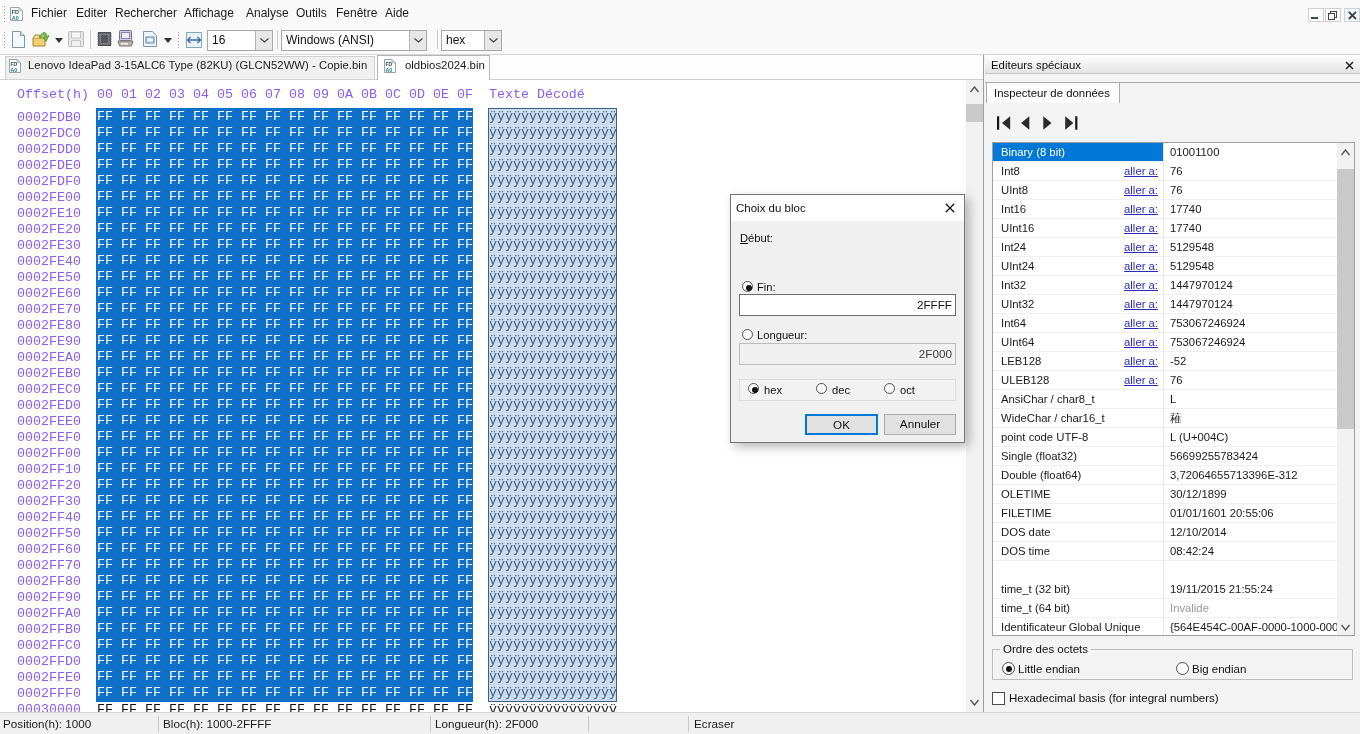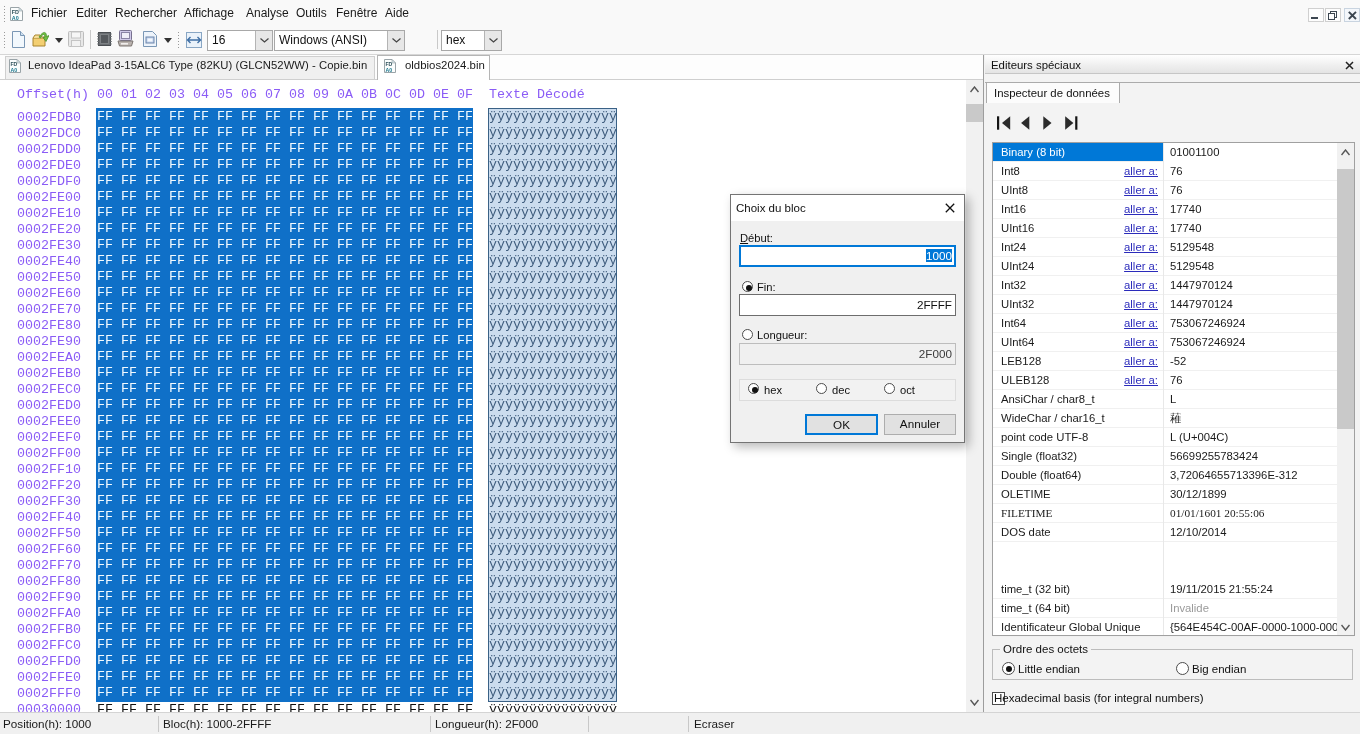--- a/index.html
+++ b/index.html
@@ -147,21 +147,21 @@
   </svg>
   <div class="combo" style="left:207px;width:66px">
       <span class="txt">16</span>
     <span class="btn">
         <svg style="position:absolute;left:4px;top:7px" width="9" height="5" viewBox="0 0 9 5">
           <path d="M0.5 0.5 L4.5 4 L8.5 0.5" stroke="#444" stroke-width="1.2" fill="none"></path>
         </svg>
       </span>
     </div>
   <div class="tsep" style="left:277px"></div>
-  <div class="combo" style="left:274px;width:131px">
+  <div class="combo" style="left:281px;width:146px">
       <span class="txt">Windows (ANSI)</span>
     <span class="btn">
         <svg style="position:absolute;left:4px;top:7px" width="9" height="5" viewBox="0 0 9 5">
           <path d="M0.5 0.5 L4.5 4 L8.5 0.5" stroke="#444" stroke-width="1.2" fill="none"></path>
         </svg>
       </span>
     </div>
   <div class="tsep" style="left:437px"></div>
   <div class="combo" style="left:441px;width:61px">
       <span class="txt">hex</span>
@@ -425,27 +425,31 @@
         <span class="c2">56699255783424</span>
       </div>
 <div class="trow" style="top:323px;">
         <span class="c1">Double (float64)</span>
         <span class="c2">3,72064655713396E-312</span>
       </div>
 <div class="trow" style="top:342px;">
         <span class="c1">OLETIME</span>
         <span class="c2">30/12/1899</span>
       </div>
-<div class="trow" style="top:361px;font-family:Liberation Serif, serif;">
+<div class="trow" style="top:361px;">
         <span class="c1">FILETIME</span>
         <span class="c2">01/01/1601 20:55:06</span>
       </div>
 <div class="trow" style="top:380px;">
         <span class="c1">DOS date</span>
         <span class="c2">12/10/2014</span>
+      </div>
+<div class="trow" style="top:399px;">
+        <span class="c1">DOS time</span>
+        <span class="c2">08:42:24</span>
       </div>
 <div class="trow" style="top:437px;">
         <span class="c1">time_t (32 bit)</span>
         <span class="c2">19/11/2015 21:55:24</span>
       </div>
 <div class="trow" style="top:456px;">
         <span class="c1">time_t (64 bit)</span>
         <span class="c2" style="color:#9a9a9a">Invalide</span>
       </div>
 <div class="trow" style="top:475px;">
@@ -465,21 +469,21 @@
   </div>
 
   <div class="abs" style="left:8px;top:594px;width:361px;height:31px;border:1px solid #bcbcbc"></div>
   <div class="lbl" style="left:16px;top:588px;background:#f3f3f3;padding:0 3px">Ordre des octets</div>
   <div class="rdo on" style="left:18px;top:607px"></div>
   <span class="lbl" style="left:34px;top:608px">Little endian</span>
   <div class="rdo" style="left:192px;top:607px"></div>
   <span class="lbl" style="left:208px;top:608px">Big endian</span>
 
   <div class="abs" style="left:8px;top:636.5px;width:13px;height:13px;background:#fff;border:1px solid #4c4c4c"></div>
-  <span class="lbl" style="left:10px;top:637px">Hexadecimal basis (for integral numbers)</span>
+  <span class="lbl" style="left:25px;top:637px">Hexadecimal basis (for integral numbers)</span>
 </div>
 
 <div class="abs" id="statusbar">
   <span class="stxt" style="left:3px">Position(h): 1000</span>
   <div class="ssep" style="left:158px"></div>
   <span class="stxt" style="left:163px">Bloc(h): 1000-2FFFF</span>
   <div class="ssep" style="left:430px"></div>
   <span class="stxt" style="left:435px">Longueur(h): 2F000</span>
   <div class="ssep" style="left:588px"></div>
   <div class="ssep" style="left:688px"></div>
@@ -488,23 +492,20 @@
 </div>
 
 <div class="abs" id="dialog">
   <div id="dlgtitle">
       <span class="lbl" style="left:5px;top:7px;font-size:11.5px">Choix du bloc</span>
     <svg class="abs" style="left:214px;top:8px" width="10" height="10" viewBox="0 0 10 10">
         <path d="M0.8 0.8 L9.2 9.2 M9.2 0.8 L0.8 9.2" stroke="#111" stroke-width="1.3" fill="none"></path>
       </svg>
   </div>
   <span class="lbl dlg-lbl" style="left:9px;top:37px"><u>D</u>ébut:</span>
-  <div class="dinput" style="top:50px;border-color:#0078d7;box-shadow:inset 0 0 0 1px #0078d7">
-      <span class="v"><span style="background:#0078d7;color:#fff">1000</span></span>
-    </div>
   <div class="rdo on" style="left:11px;top:86px;width:11px;height:11px"></div>
   <span class="lbl dlg-lbl" style="left:26px;top:86px">Fin:</span>
   <div class="dinput" style="top:99px">
       <span class="v">2FFFF</span>
     </div>
   <div class="rdo" style="left:11px;top:134px;width:11px;height:11px"></div>
   <span class="lbl dlg-lbl" style="left:26px;top:134px">Longueur:</span>
   <div class="dinput" style="top:148px;background:#f0f0f0;border-color:#bdbdbd">
       <span class="v" style="color:#3c3c3c">2F000</span>
     </div>

